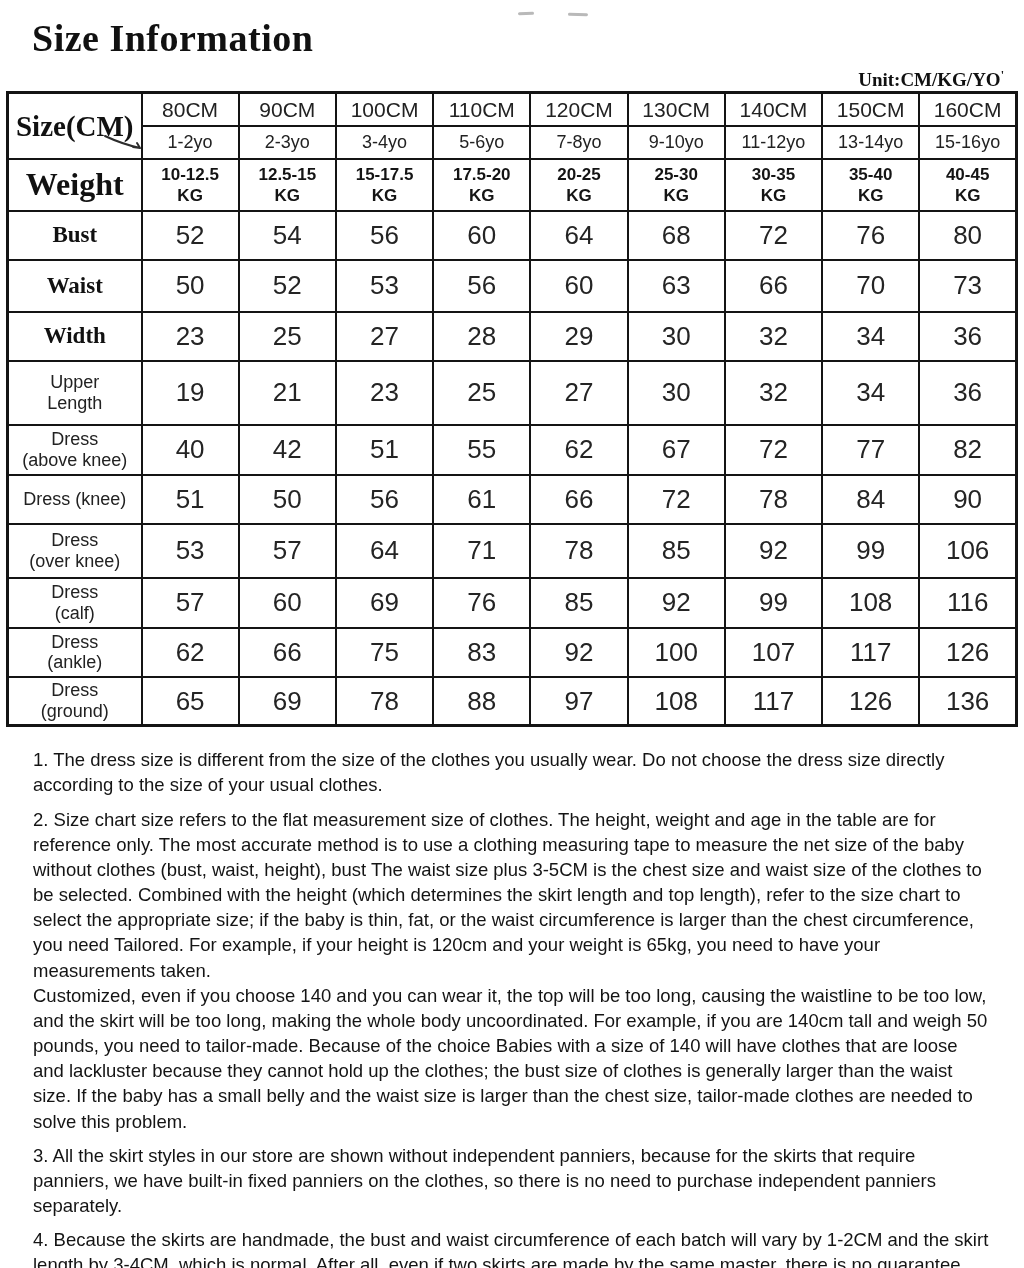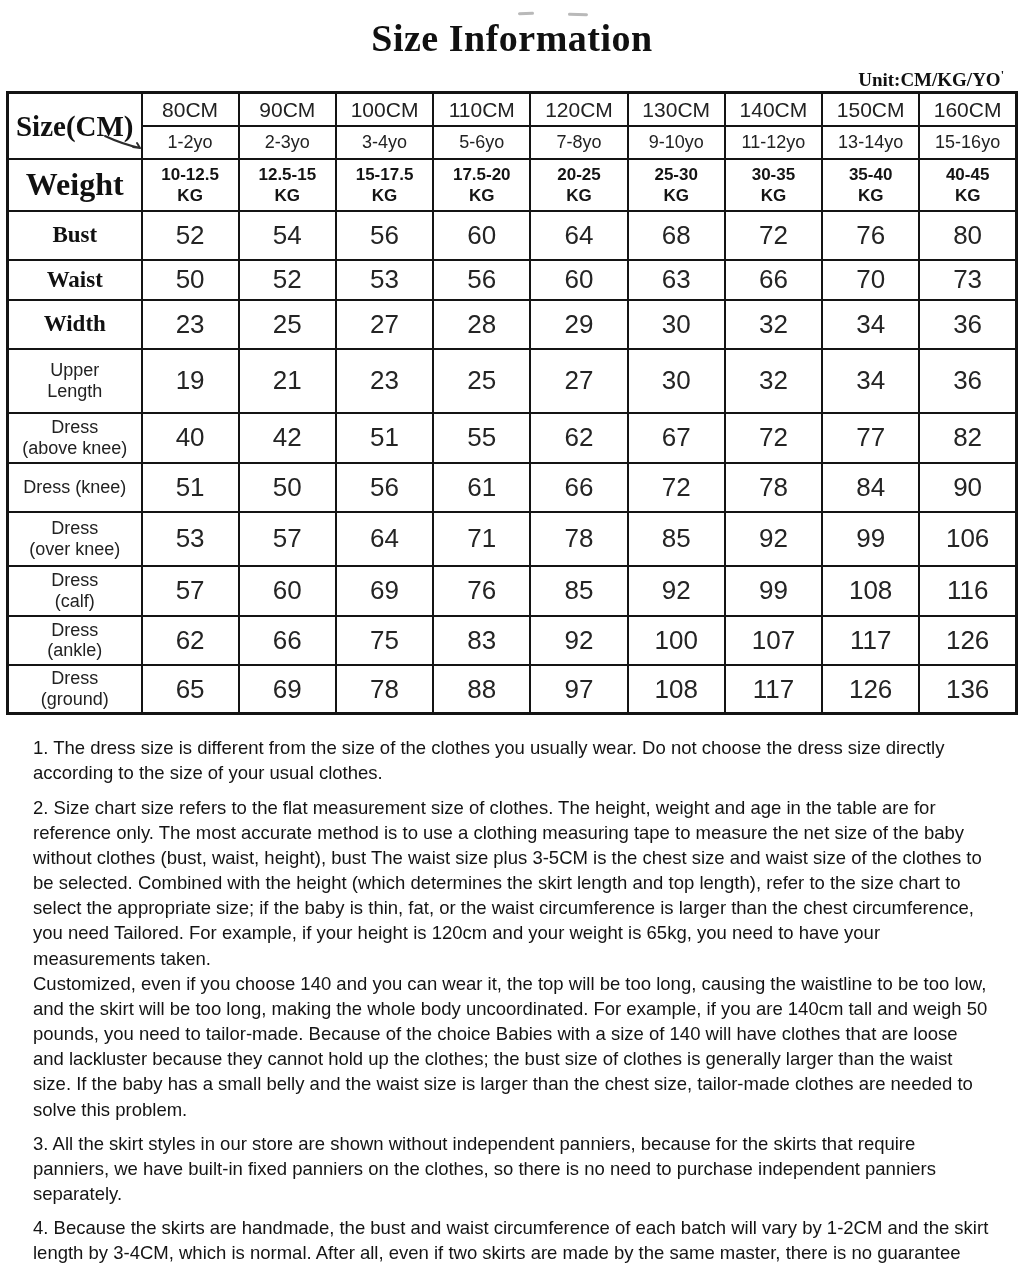--- a/index.html
+++ b/index.html
@@ -10,26 +10,26 @@
     font-family: "Liberation Sans", sans-serif;
     color: #1a1a1a;
     overflow: hidden;
   }
   .artifact { position: absolute; background: #b9b9b9; border-radius: 2px; }
   .a1 { left: 518px; top: 12px; width: 16px; height: 3px; transform: rotate(-2deg); }
   .a2 { left: 568px; top: 13px; width: 20px; height: 3px; transform: rotate(2deg); }
 
   .title {
     margin-top: 16px;
-    text-align: center;
     font-family: "Liberation Serif", serif;
     font-weight: 700;
     font-size: 38px;
     letter-spacing: 0.5px;
     color: #111;
+    margin-left: 32px;
   }
   .unit {
     margin-top: 8px;
     text-align: right;
     padding-right: 20px;
     font-family: "Liberation Serif", serif;
     font-weight: 700;
     font-size: 19px;
     color: #111;
   }
@@ -153,21 +153,21 @@
             <td class="num-cell">52</td>
             <td class="num-cell">54</td>
             <td class="num-cell">56</td>
             <td class="num-cell">60</td>
             <td class="num-cell">64</td>
             <td class="num-cell">68</td>
             <td class="num-cell">72</td>
             <td class="num-cell">76</td>
             <td class="num-cell">80</td>
           </tr>
-          <tr style="height: 40px;">
+          <tr style="height: 52px;">
             <th class="label-serif">Waist</th>
             <td class="num-cell">50</td>
             <td class="num-cell">52</td>
             <td class="num-cell">53</td>
             <td class="num-cell">56</td>
             <td class="num-cell">60</td>
             <td class="num-cell">63</td>
             <td class="num-cell">66</td>
             <td class="num-cell">70</td>
             <td class="num-cell">73</td>

